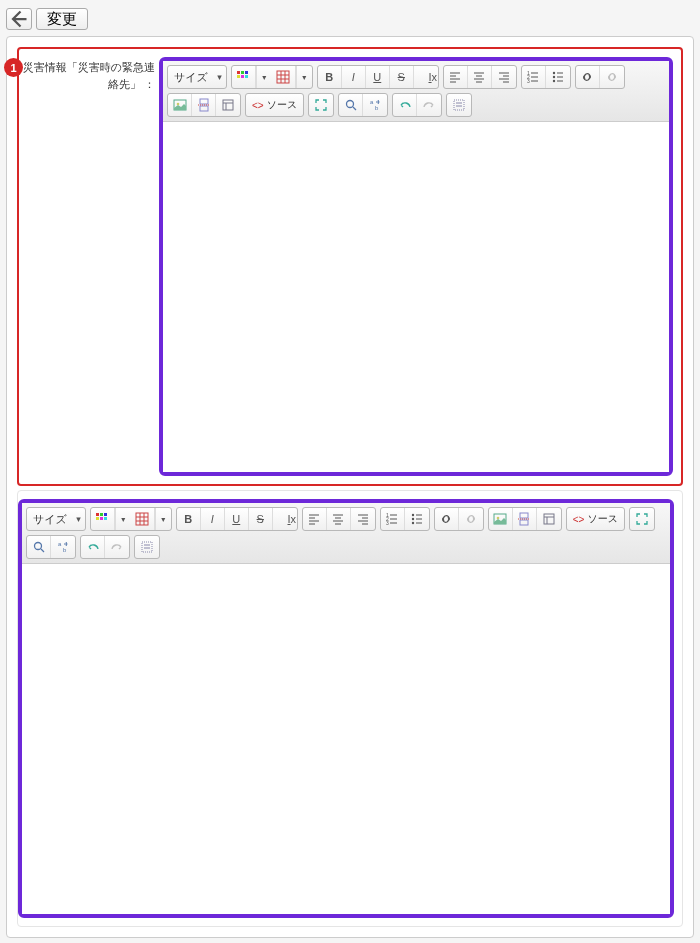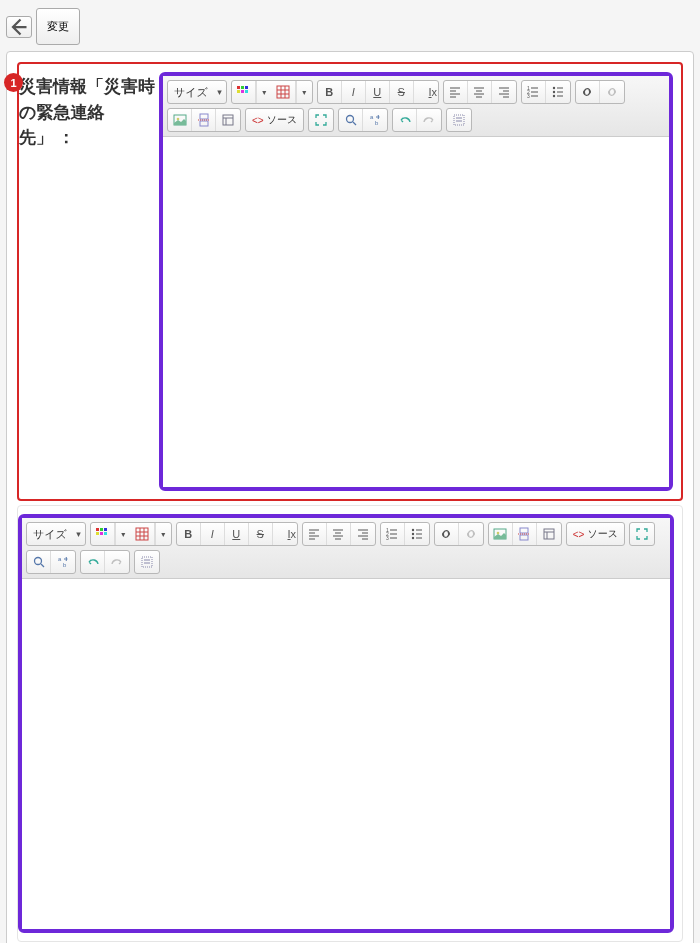--- a/index.html
+++ b/index.html
@@ -17,23 +17,23 @@
 .top-bar, .bottom-bar {
   display: flex;
   align-items: center;
   gap: 4px;
   padding: 2px 0;
 }
 .btn-small {
   background: linear-gradient(#fff, #eee);
   border: 1px solid #aaa;
   border-radius: 3px;
-  height: 37px;
+  height: 22px;
   padding: 0 10px;
-  font-size: 11px;
+  font-size: 15px;
   cursor: pointer;
 }
 .btn-icon {
   background: linear-gradient(#fff, #eee);
   border: 1px solid #aaa;
   border-radius: 3px;
   width: 26px;
   height: 22px;
   display: flex;
   align-items: center;
@@ -73,24 +73,24 @@
   background: #d72626;
   color: #fff;
   font-size: 11px;
   display: flex;
   align-items: center;
   justify-content: center;
   font-weight: bold;
 }
 .field-label {
   width: 140px;
+  text-align: right;
   padding: 2px 4px 0 0;
-  font-size: 17px;
+  font-size: 11px;
   line-height: 1.5;
-  font-weight: bold;
 }
 .editor-wrap {
   flex: 1;
 }
 .cke {
   border: 4px solid #6d28d9;
   border-radius: 6px;
   background: #e5e5e5;
 }
 .cke-toolbar {

